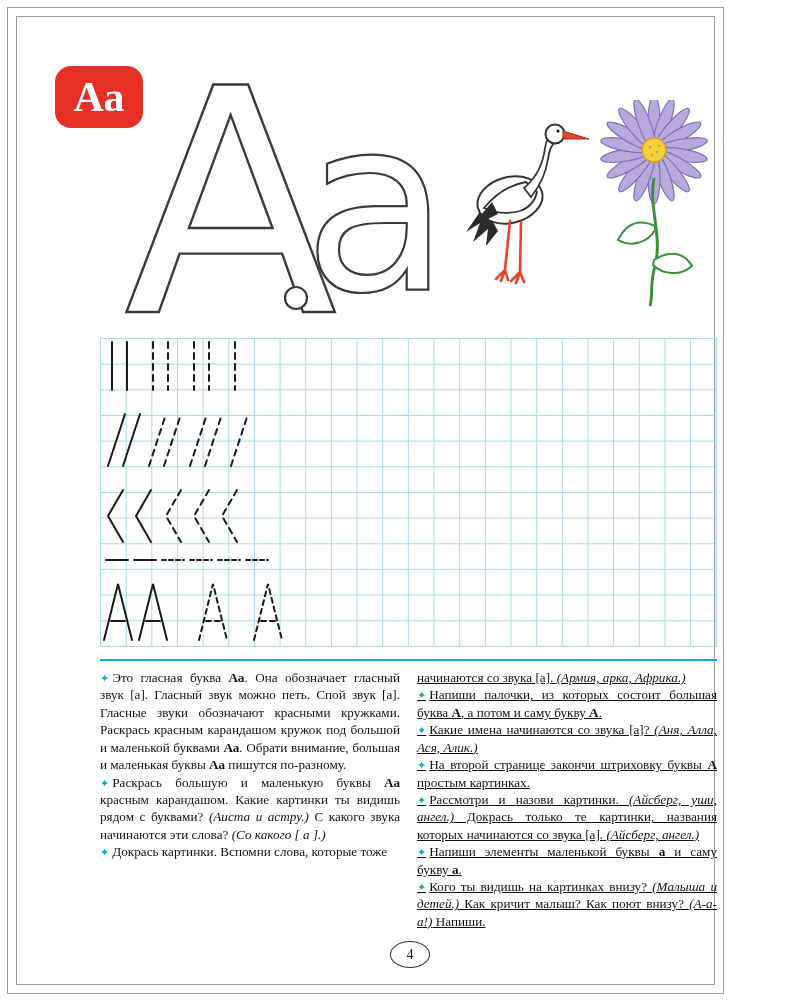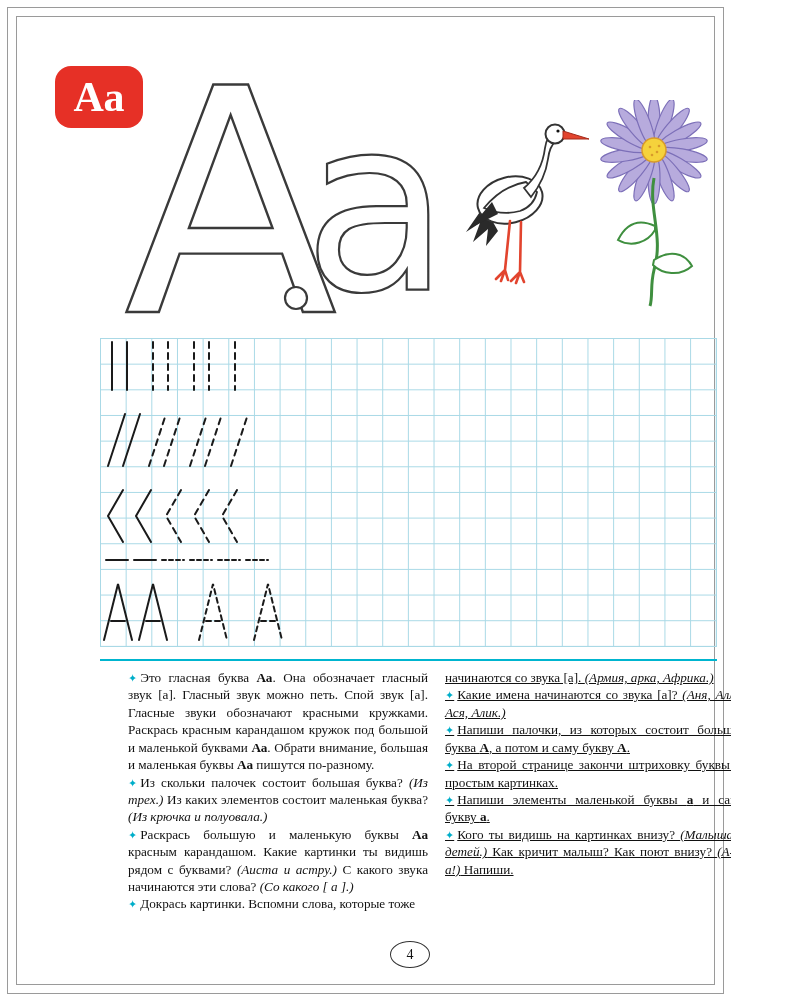--- a/index.html
+++ b/index.html
@@ -20,21 +20,21 @@
         background-image:
           linear-gradient(to right,#a9d9e6 1px,transparent 1px),
           linear-gradient(to bottom,#a9d9e6 1px,transparent 1px);
         background-size:25.66px 25.66px;
         border-right:1px solid #a9d9e6;border-bottom:1px solid #a9d9e6;}
   .grid-strokes{position:absolute;left:100px;top:338px;}
 
   .divider{position:absolute;left:100px;top:659px;width:617px;height:2px;background:#00b5cf;}
 
   .col{position:absolute;top:669px;width:300px;font-size:13.2px;line-height:1.32;
-       text-align:justify;hyphens:auto;margin-left:28px;}
+       text-align:justify;hyphens:auto;}
   .col-left{left:100px;}
   .col-right{left:417px;text-decoration:underline;}
   .para{margin:0;}
   .bullet{color:#00aec9;font-size:11px;padding-right:3px;}
   .run-b{font-weight:bold;}
   .run-i{font-style:italic;}
   .run-n{}
 
   .page-num{position:absolute;left:390px;top:941px;width:38px;height:25px;border:1.5px solid #333;
             border-radius:50%;display:flex;align-items:center;justify-content:center;
@@ -130,29 +130,29 @@
       <path d="M39,302 L53,246 L67,302 M46,283 H60"></path>
       <path d="M99,302 L113,246 L127,302 M106,283 H120" stroke-dasharray="5 4"></path>
       <path d="M154,302 L168,246 L182,302 M161,283 H175" stroke-dasharray="5 4"></path>
     </g>
   </svg>
 
   <div class="divider"></div>
 
   <div class="col col-left">
       <p class="para"><span class="bullet">✦</span><span class="run-n">Это гласная буква </span><span class="run-b">Аа</span><span class="run-n">. Она обозначает гласный звук [а]. Гласный звук можно петь. Спой звук [а]. Гласные звуки обозначают красными кружками. Раскрась красным карандашом кружок под большой и маленькой буквами </span><span class="run-b">Аа</span><span class="run-n">. Обрати внимание, большая и маленькая буквы </span><span class="run-b">Аа</span><span class="run-n"> пишутся по-разному.</span></p>
-      <p class="para"><span class="bullet">✦</span><span class="run-n">Из скольки палочек состоит большая буква? </span><span class="run-i">(Из трех.)</span><span class="run-n"> Из каких элементов состоит маленькая буква? </span><span class="run-i">(Из крючка и полуовала.)</span></p>
       <p class="para"><span class="bullet">✦</span><span class="run-n">Раскрась большую и маленькую буквы </span><span class="run-b">Аа</span><span class="run-n"> красным карандашом. Какие картинки ты видишь рядом с буквами? </span><span class="run-i">(Аиста и астру.)</span><span class="run-n"> С какого звука начинаются эти слова? </span><span class="run-i">(Со какого [ а ].)</span></p>
       <p class="para"><span class="bullet">✦</span><span class="run-n">Докрась картинки. Вспомни слова, которые тоже</span></p>
     </div>
   <div class="col col-right">
       <p class="para"><span class="run-n">начинаются со звука [а]. </span><span class="run-i">(Армия, арка, Африка.)</span></p>
+      <p class="para"><span class="bullet">✦</span><span class="run-n">Напиши палочки, из которых состоит большая буква </span><span class="run-b">А</span><span class="run-n">, а потом и саму букву </span><span class="run-b">А</span><span class="run-n">.</span></p>
       <p class="para"><span class="bullet">✦</span><span class="run-n">Какие имена начинаются со звука [а]? </span><span class="run-i">(Аня, Алла, Ася, Алик.)</span></p>
-      <p class="para"><span class="bullet">✦</span><span class="run-n">Напиши палочки, из которых состоит большая буква </span><span class="run-b">А</span><span class="run-n">, а потом и саму букву </span><span class="run-b">А</span><span class="run-n">.</span></p>
       <p class="para"><span class="bullet">✦</span><span class="run-n">На второй странице закончи штриховку буквы </span><span class="run-b">А</span><span class="run-n"> простым картинках.</span></p>
+      <p class="para"><span class="bullet">✦</span><span class="run-n">Рассмотри и назови картинки. </span><span class="run-i">(Айсберг, уши, ангел.)</span><span class="run-n"> Докрась только те картинки, названия которых начинаются со звука [а]. </span><span class="run-i">(Айсберг, ангел.)</span></p>
       <p class="para"><span class="bullet">✦</span><span class="run-n">Напиши элементы маленькой буквы </span><span class="run-b">а</span><span class="run-n"> и саму букву </span><span class="run-b">а</span><span class="run-n">.</span></p>
       <p class="para"><span class="bullet">✦</span><span class="run-n">Кого ты видишь на картинках внизу? </span><span class="run-i">(Малыша и детей.)</span><span class="run-n"> Как кричит малыш? Как поют внизу? </span><span class="run-i">(А-а-а!)</span><span class="run-n"> Напиши.</span></p>
     </div>
 
   <div class="page-num">
     <span>4</span>
   </div>
 </div>
 
 </body></html>

